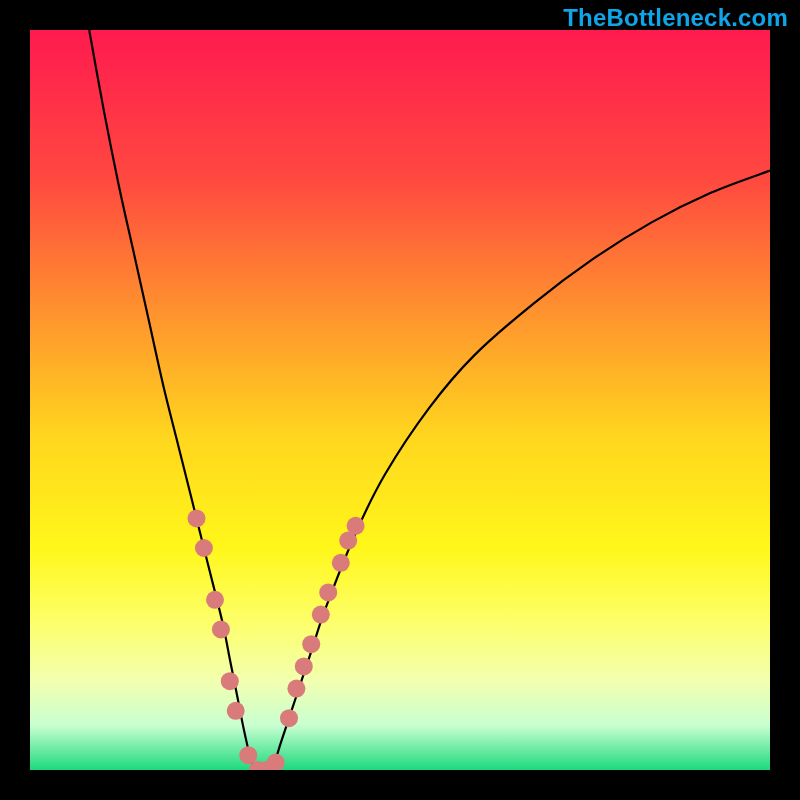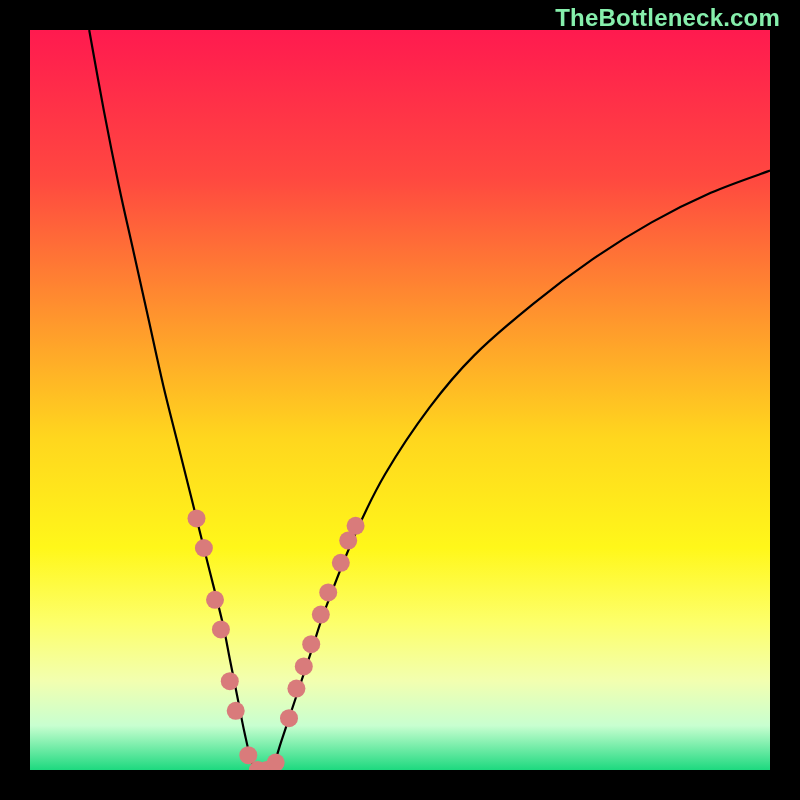--- a/index.html
+++ b/index.html
@@ -14,25 +14,25 @@
     position: absolute;
     left: 30px;
     top: 30px;
     width: 740px;
     height: 740px;
     overflow: hidden;
   }
   .watermark {
     position: absolute;
     top: 4px;
-    right: 20px;
+    right: 12px;
     font-family: Arial, Helvetica, sans-serif;
     font-size: 24px;
     font-weight: 600;
-    color: #86efac;
+    color: #0ea5e9;
     letter-spacing: 0.2px;
     z-index: 10;
   }
   svg {
     position: absolute;
     left: 0;
     top: 0;
     width: 740px;
     height: 740px;
   }

